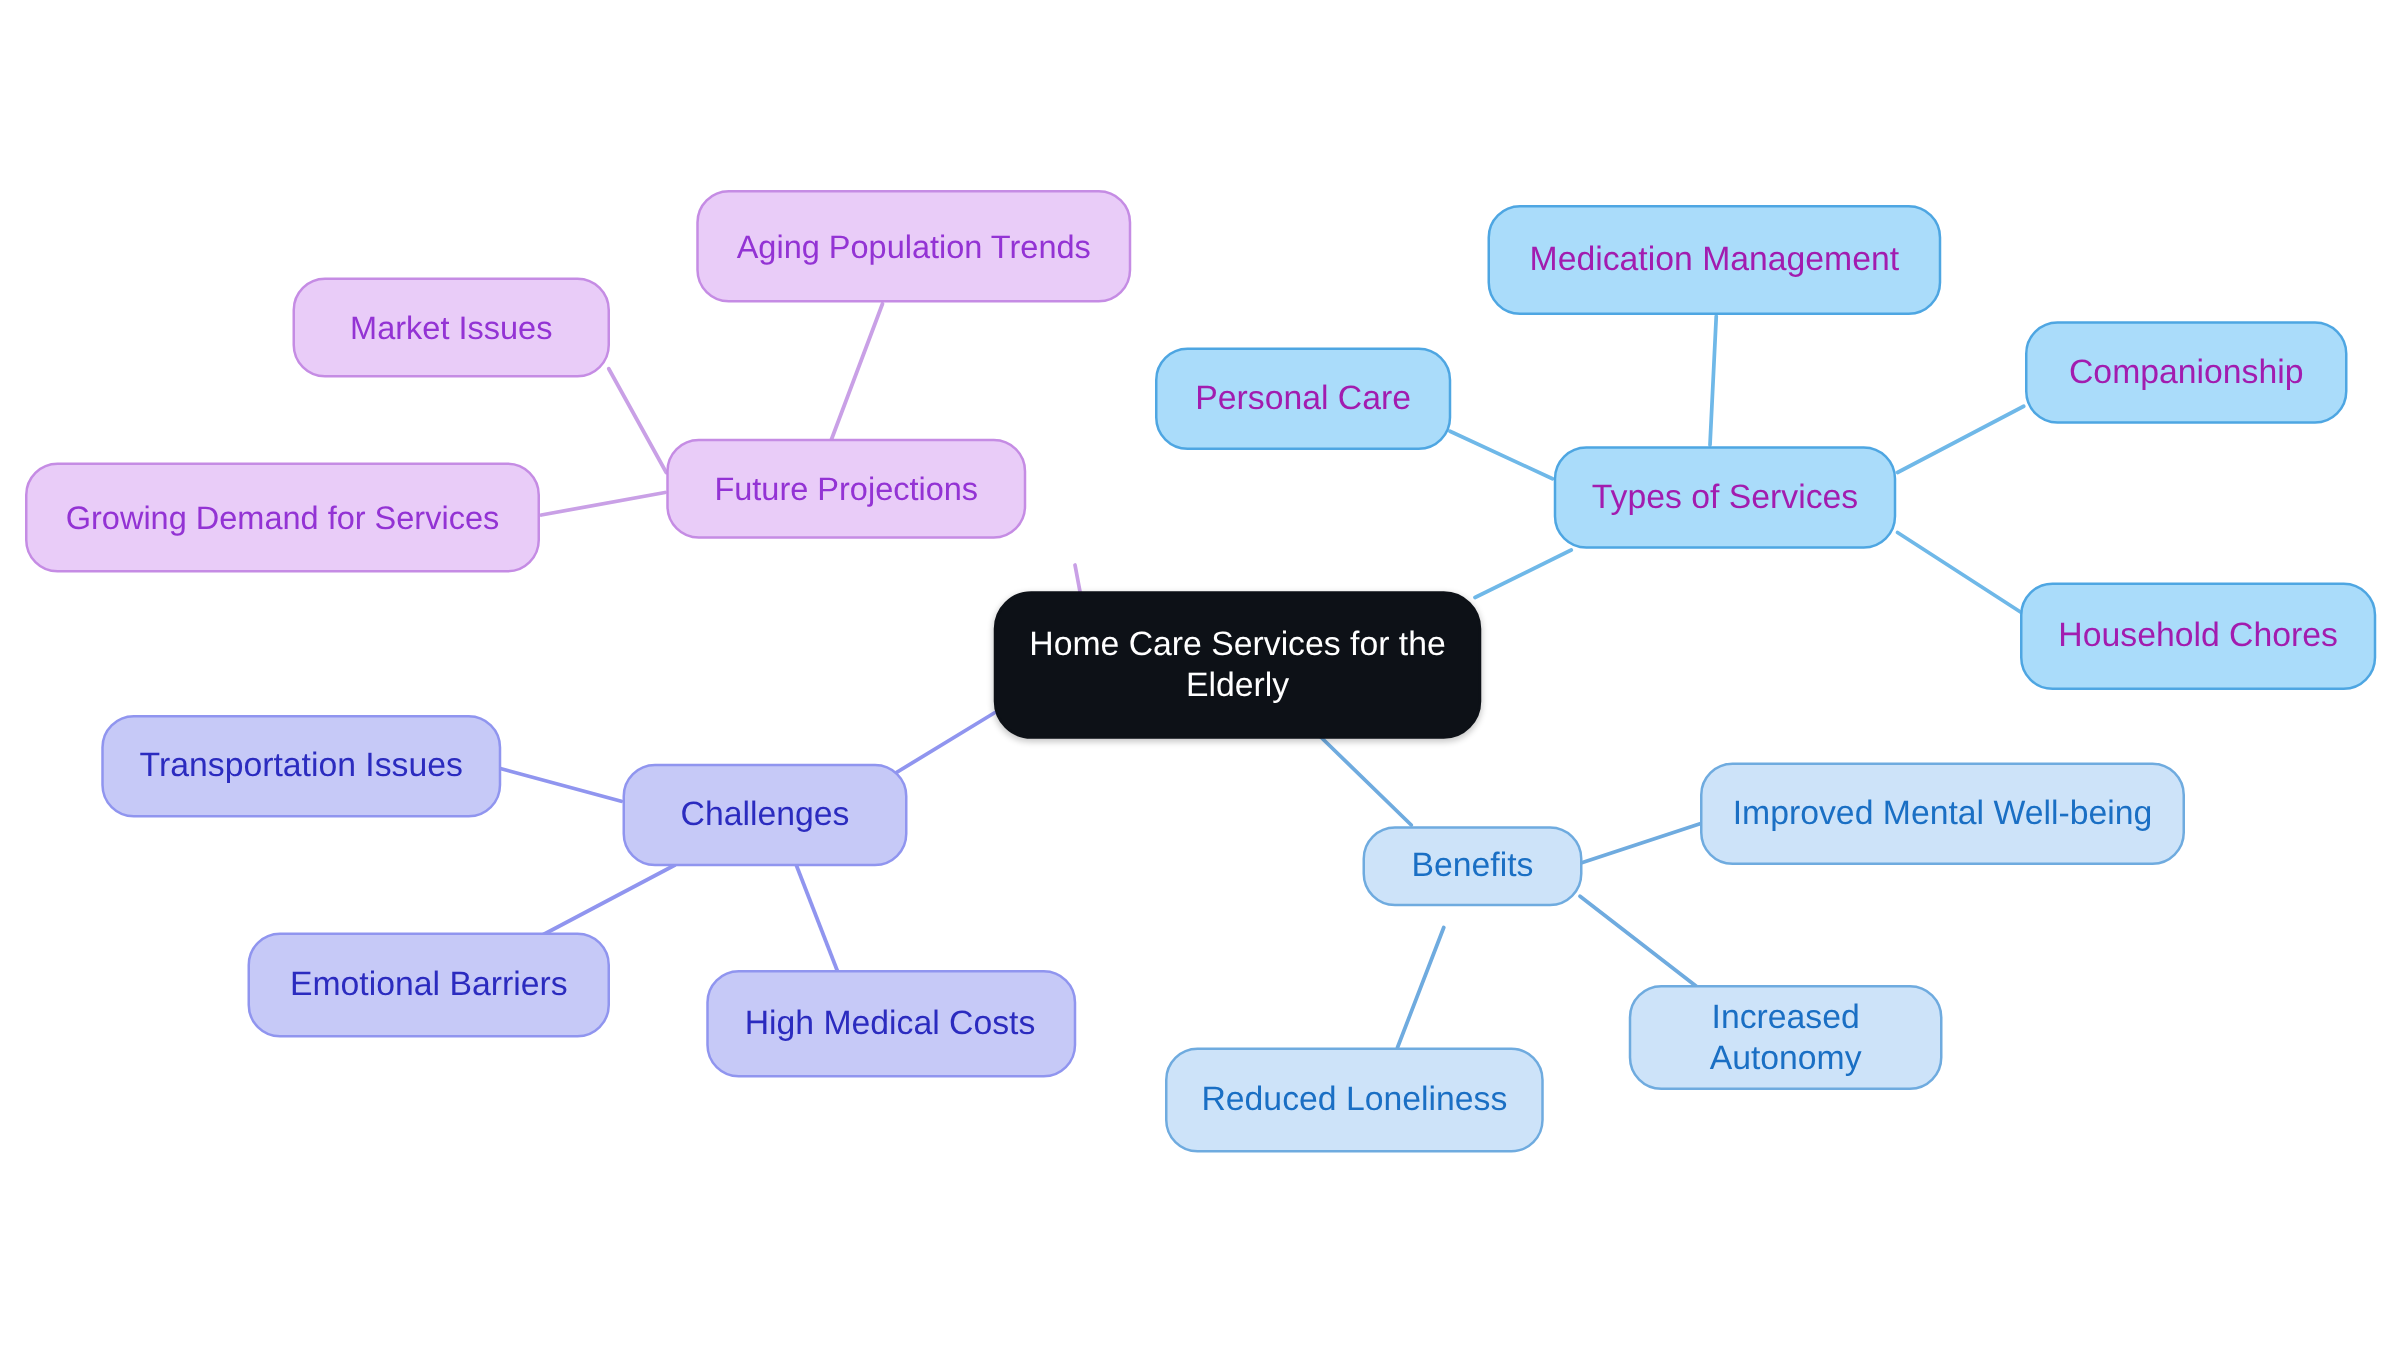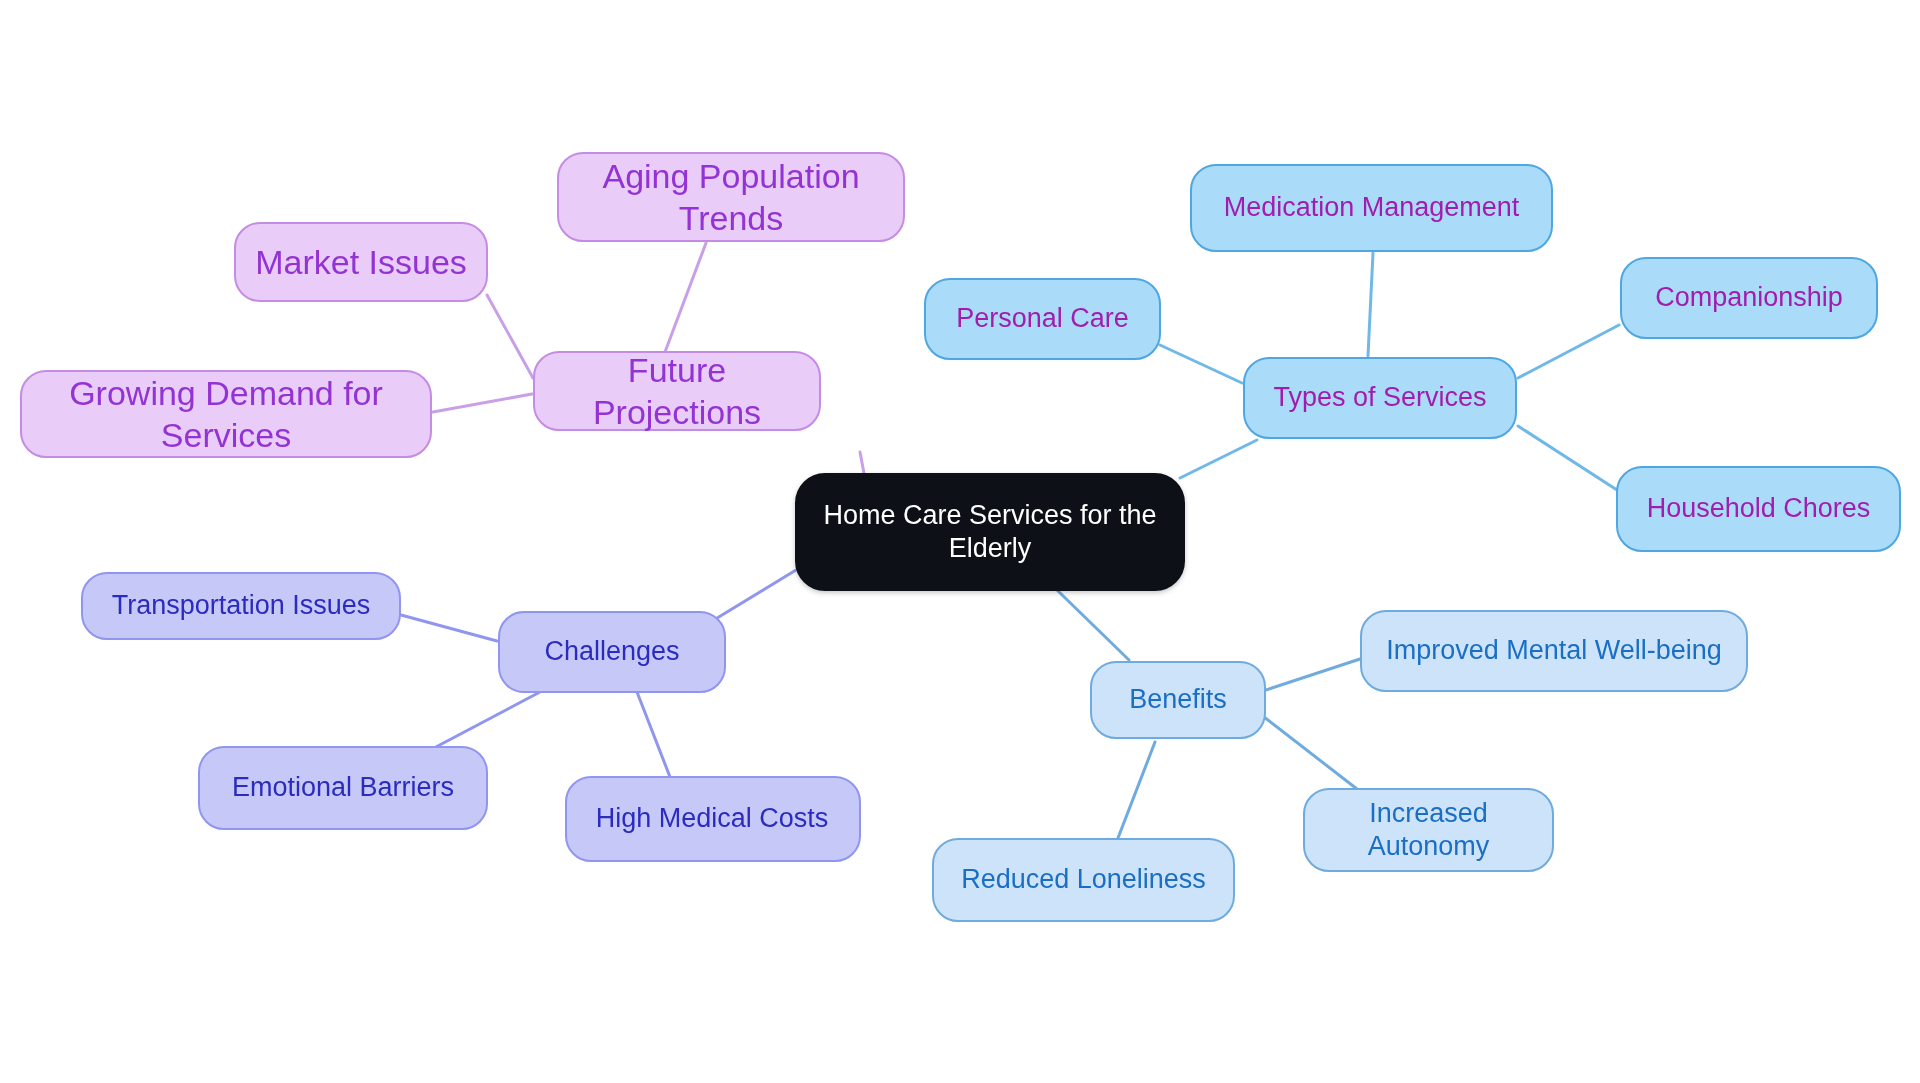--- a/index.html
+++ b/index.html
@@ -51,21 +51,21 @@
     border-color: #0d1117;
     color: #ffffff;
     font-size: 27px;
     border-radius: 30px;
     box-shadow: 0 2px 5px rgba(0,0,0,0.22);
   }
   .node-purple {
     background: #e9ccf8;
     border-color: #c58ce4;
     color: #9333d4;
-    font-size: 34px;
+    font-size: 26px;
   }
   .node-blue {
     background: #aadcfa;
     border-color: #4ea6e2;
     color: #a21caf;
     font-size: 27px;
   }
   .node-lightblue {
     background: #cde3f9;
     border-color: #6fabdf;
@@ -107,22 +107,22 @@
 Elderly</div>
       <div class="node-box node-purple" style="left: 533px; top: 351px; width: 288px; height: 80px;">Future Projections</div>
       <div class="node-box node-purple" style="left: 234px; top: 222px; width: 254px; height: 80px;">Market Issues</div>
       <div class="node-box node-purple" style="left: 557px; top: 152px; width: 348px; height: 90px;">Aging Population Trends</div>
       <div class="node-box node-purple" style="left: 20px; top: 370px; width: 412px; height: 88px;">Growing Demand for Services</div>
       <div class="node-box node-blue" style="left: 1243px; top: 357px; width: 274px; height: 82px;">Types of Services</div>
       <div class="node-box node-blue" style="left: 1190px; top: 164px; width: 363px; height: 88px;">Medication Management</div>
       <div class="node-box node-blue" style="left: 924px; top: 278px; width: 237px; height: 82px;">Personal Care</div>
       <div class="node-box node-blue" style="left: 1620px; top: 257px; width: 258px; height: 82px;">Companionship</div>
       <div class="node-box node-blue" style="left: 1616px; top: 466px; width: 285px; height: 86px;">Household Chores</div>
-      <div class="node-box node-lightblue" style="left: 1090px; top: 661px; width: 176px; height: 78px; text-align: right;">Benefits</div>
+      <div class="node-box node-lightblue" style="left: 1090px; top: 661px; width: 176px; height: 64px; text-align: right;">Benefits</div>
       <div class="node-box node-lightblue" style="left: 1360px; top: 610px; width: 388px; height: 82px;">Improved Mental Well-being</div>
       <div class="node-box node-lightblue" style="left: 1303px; top: 788px; width: 251px; height: 84px;">Increased Autonomy</div>
       <div class="node-box node-lightblue" style="left: 932px; top: 838px; width: 303px; height: 84px;">Reduced Loneliness</div>
       <div class="node-box node-indigo" style="left: 498px; top: 611px; width: 228px; height: 82px;">Challenges</div>
-      <div class="node-box node-indigo" style="left: 81px; top: 572px; width: 320px; height: 68px;">Transportation Issues</div>
+      <div class="node-box node-indigo" style="left: 81px; top: 572px; width: 320px; height: 82px;">Transportation Issues</div>
       <div class="node-box node-indigo" style="left: 198px; top: 746px; width: 290px; height: 84px;">Emotional Barriers</div>
       <div class="node-box node-indigo" style="left: 565px; top: 776px; width: 296px; height: 86px; padding-left: 12px;">High Medical Costs</div>
     </div>
 </div>
 
 </body></html>

